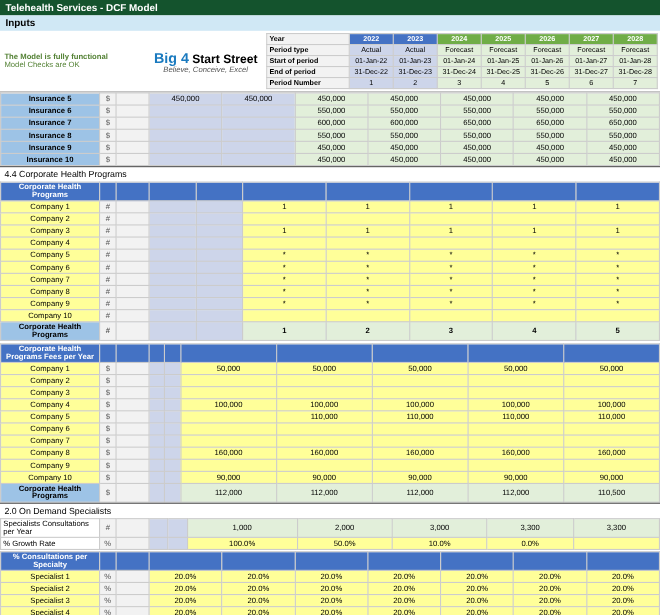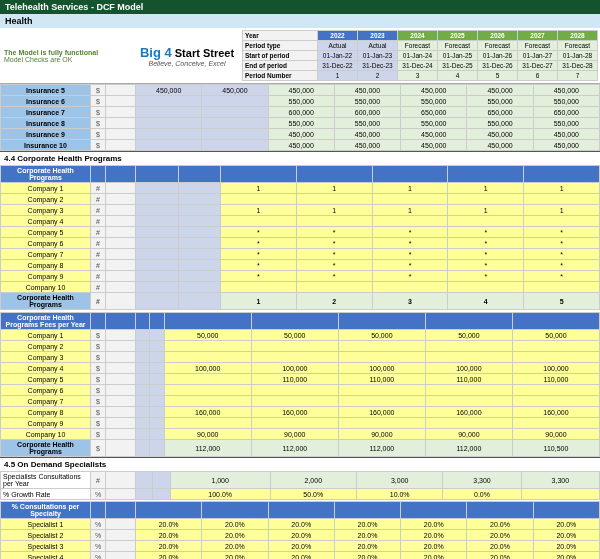--- a/index.html
+++ b/index.html
@@ -69,21 +69,21 @@
       padding: 1px 2px;
       text-align: center;
     }
     .year-header-actual { background: #4472c4; color: white; font-weight: bold; }
     .year-header-forecast { background: #70ad47; color: white; font-weight: bold; }
     .period-label { background: #f2f2f2; font-weight: bold; text-align: left !important; }
     .period-val-actual { background: #cdd5ea; }
     .period-val-forecast { background: #e2efda; }
     .section-title {
       background: #fff;
-      font-weight: bold;
+      font-weight: normal;
       font-size: 8px;
       padding: 2px 4px;
       border-top: 1px solid #555;
     }
 
     .data-table {
       width: 100%;
       border-collapse: collapse;
       font-size: 7px;
     }
@@ -116,21 +116,21 @@
     .val-input { background: #ffff99; text-align: center; }
     .header-row-blue td { background: #4472c4; color: white; font-weight: bold; text-align: center; font-size: 7px; }
   </style>
 </head>
 <body>
 
 <div class="header-bar">
   <span>Telehealth Services - DCF Model</span>
 </div>
 <div class="inputs-bar">
-  <span>Health</span>
+  <span>Inputs</span>
 </div>
 
 <div class="top-section">
   <div class="model-info">
     <div style="color:#548235;font-weight:bold;font-size:7px;">The Model is fully functional</div>
     <div style="color:#548235;font-size:7px;">Model Checks are OK</div>
   </div>
   <div class="logo-area">
     <div class="logo-text">
       <span class="big4">Big 4</span>
@@ -566,21 +566,21 @@
         <td class="val-actual"></td>
     <td class="val-forecast">112,000</td>
         <td class="val-forecast">112,000</td>
         <td class="val-forecast">112,000</td>
         <td class="val-forecast">112,000</td>
         <td class="val-forecast">110,500</td>
   </tr>
 </tbody>
   </table>
 
-<div class="section-title">4.5  On Demand Specialists</div>
+<div class="section-title">2.0  On Demand Specialists</div>
 
 <table class="data-table">
   <tbody>
       <tr>
     <td style="background:#fff;width:90px;">Specialists Consultations per Year</td>
     <td class="col-unit">#</td>
     <td class="col-empty"></td>
     <td class="val-actual"></td>
         <td class="val-actual"></td>
     <td class="val-forecast">1,000</td>

